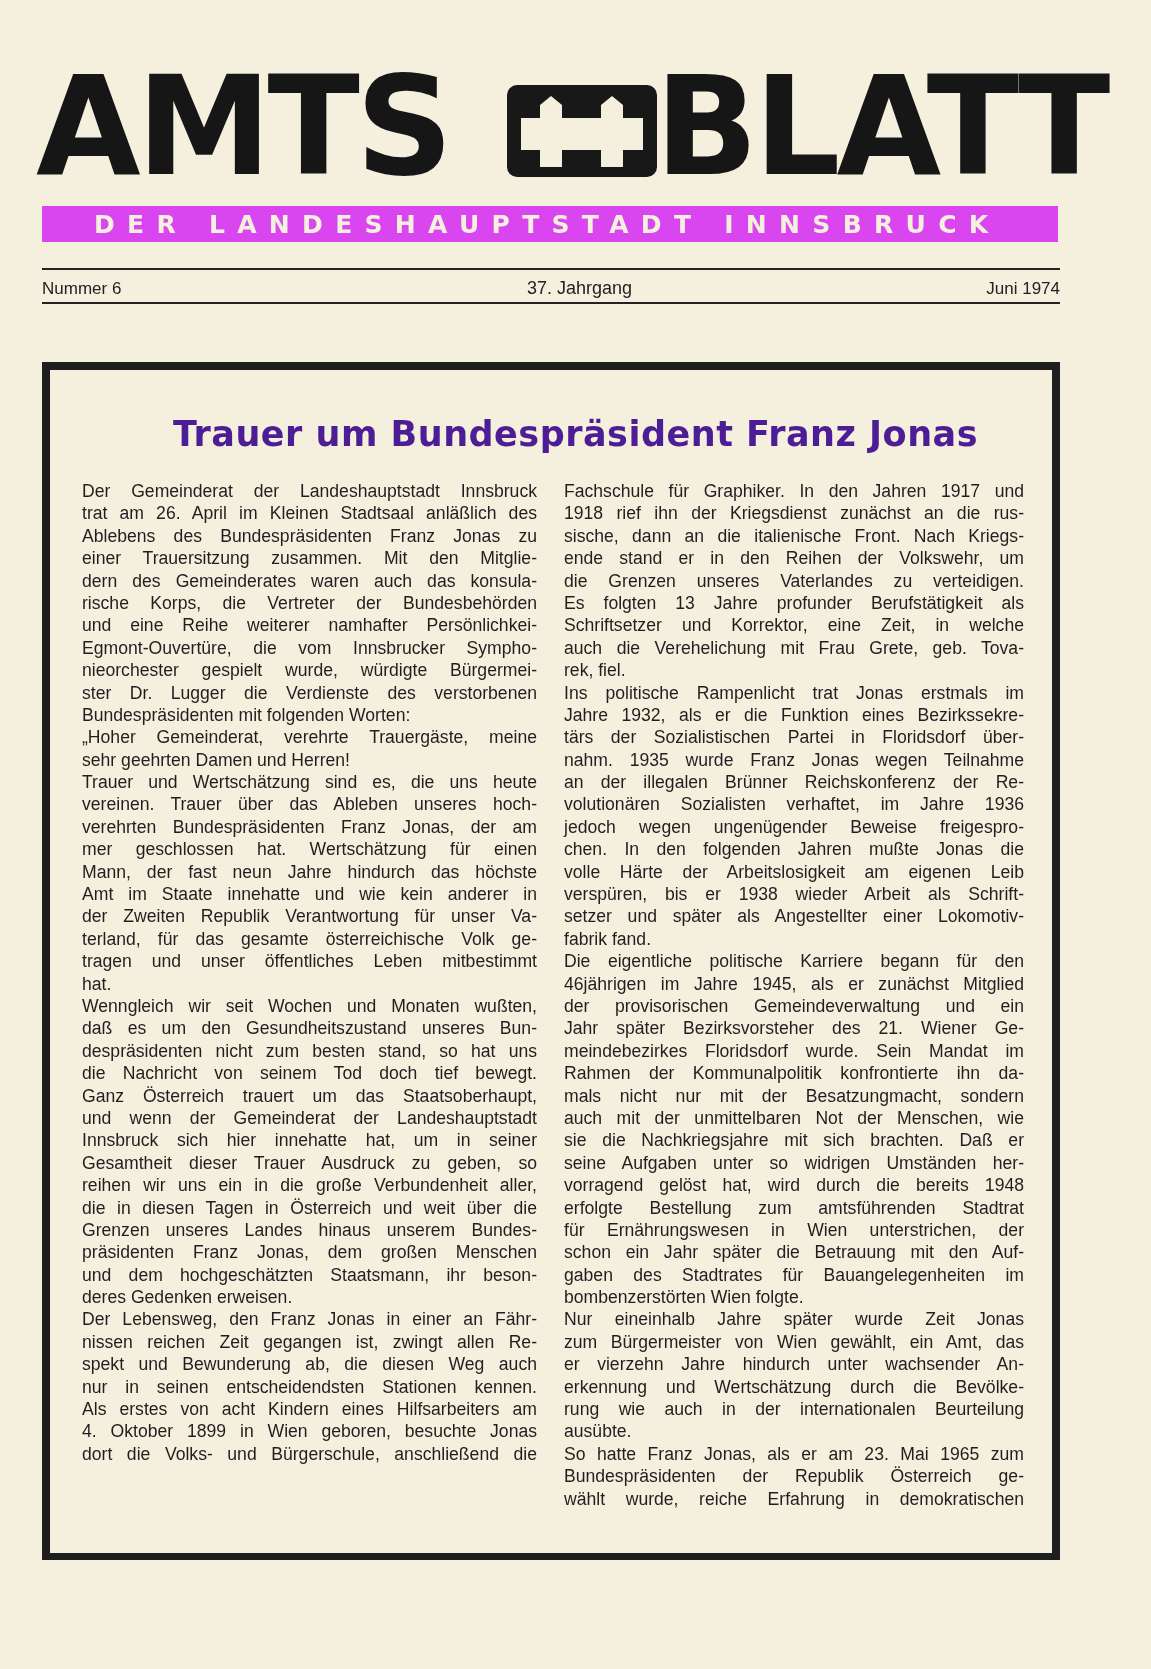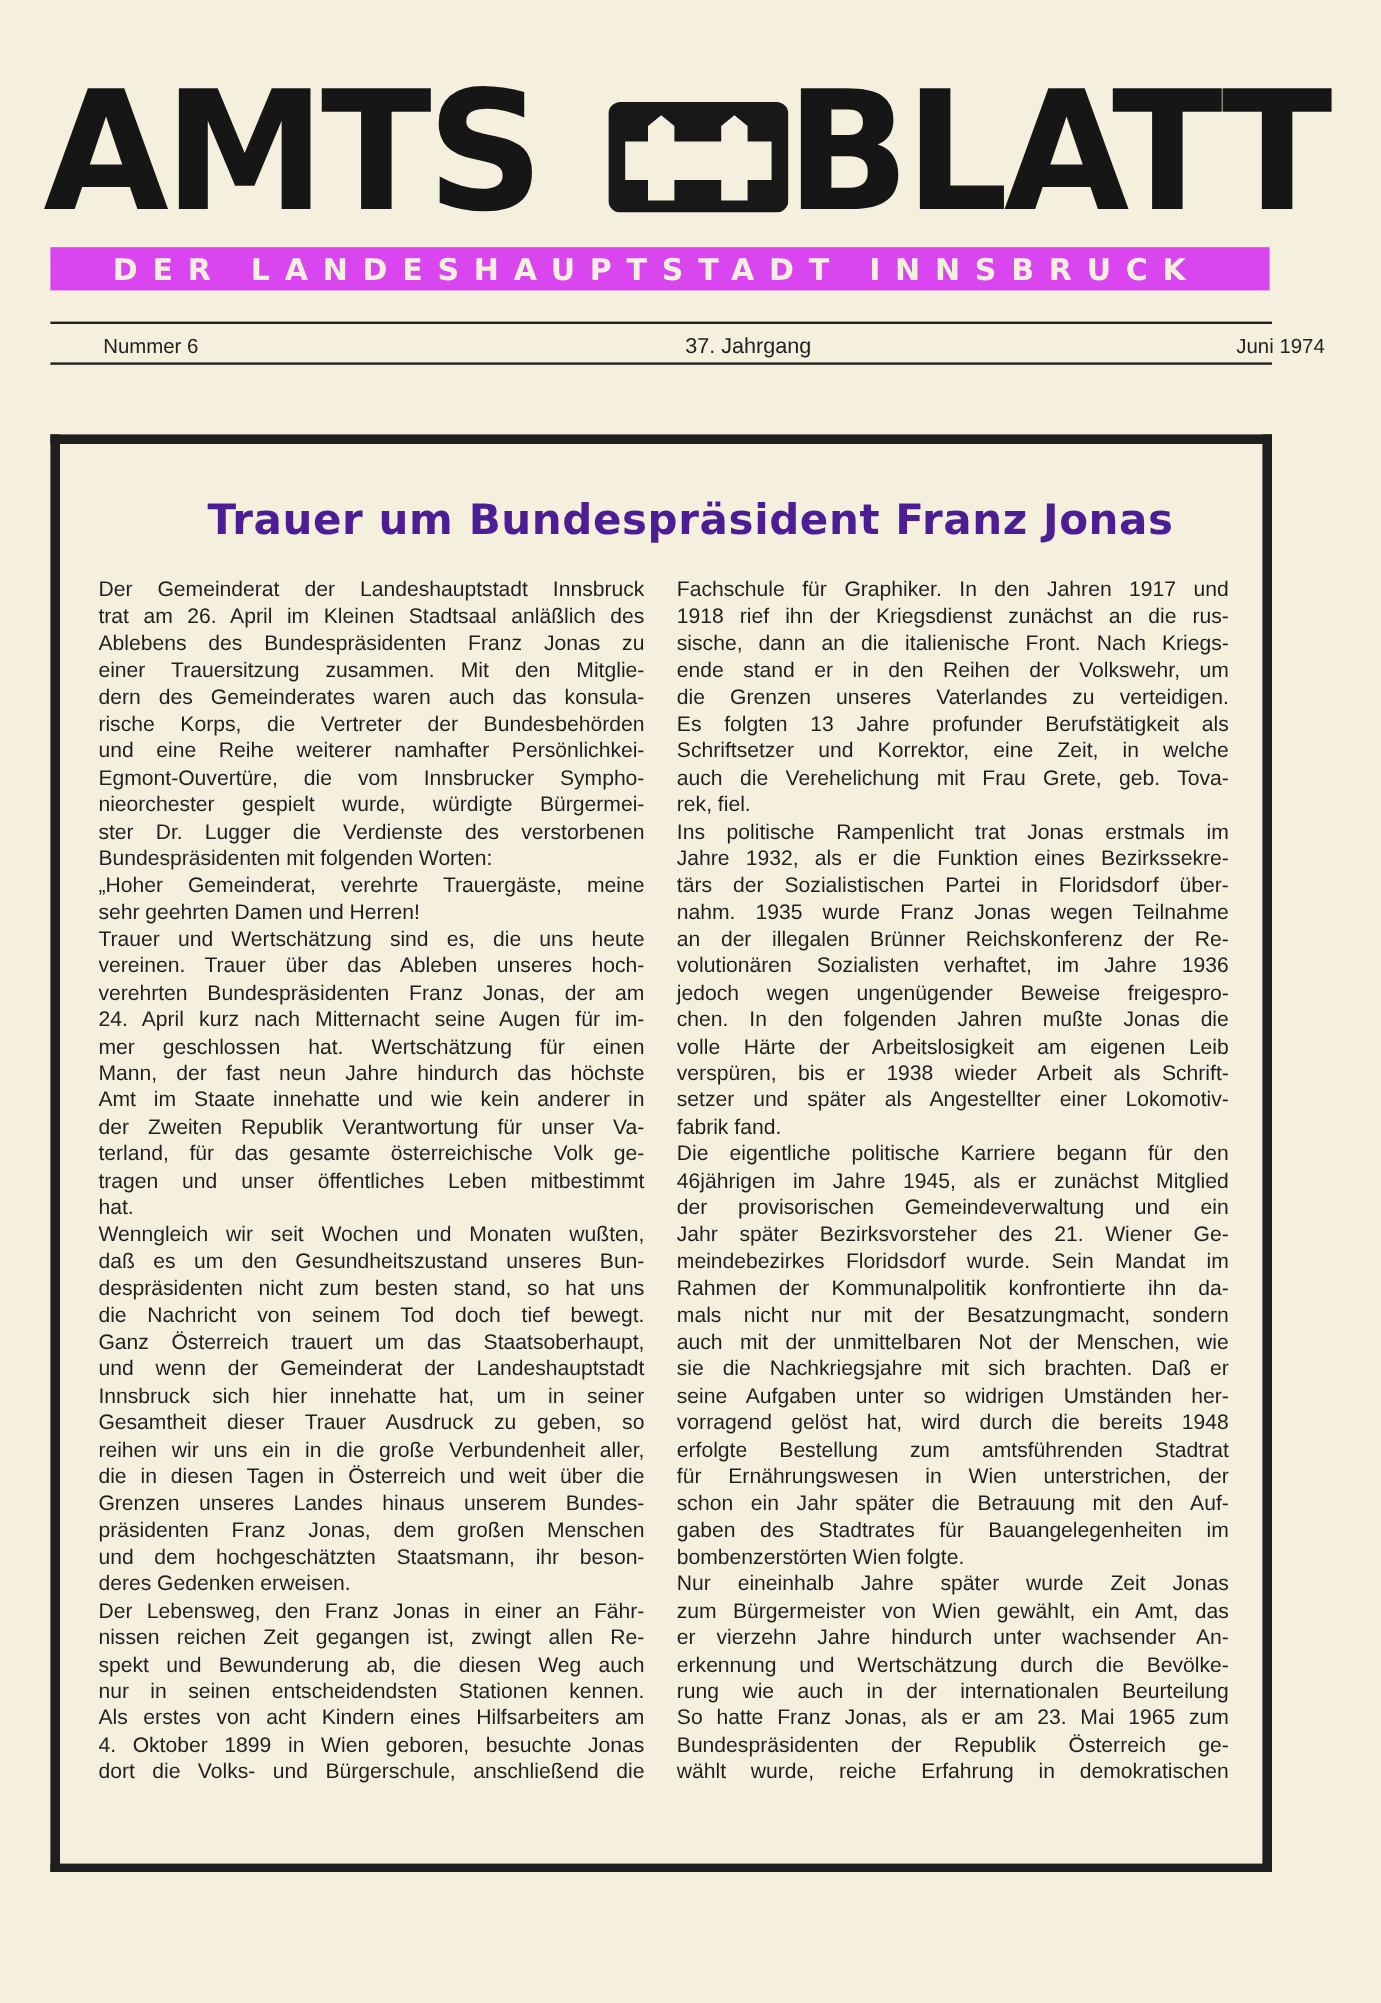--- a/index.html
+++ b/index.html
@@ -41,21 +41,21 @@
       font-weight: bold;
       font-size: 25px;
       letter-spacing: 12.3px;
       padding-left: 52px;
       white-space: nowrap;
     }
     .rule { position: absolute; background: #222; }
     .issue-row {
       position: absolute; left: 42px; top: 279px; width: 1018px; height: 24px;
       font-family: "Liberation Sans", sans-serif;
-      font-size: 17px; color: #222; margin-left: 44px;
+      font-size: 17px; color: #222;
     }
     .issue-num { position: absolute; left: 0; top: 0; }
     .issue-vol { position: absolute; left: 485px; top: -1px; font-size: 18px; }
     .issue-date { position: absolute; right: 0; top: 0; }
 
     .frame-top { position: absolute; left: 42px; top: 362px; width: 1018px; height: 8px; background: #1e1e1e; }
     .frame-bottom { position: absolute; left: 42px; top: 1553px; width: 1018px; height: 7px; background: #1e1e1e; }
     .frame-left { position: absolute; left: 42px; top: 362px; width: 8px; height: 1198px; background: #1e1e1e; }
     .frame-right { position: absolute; left: 1052px; top: 362px; width: 8px; height: 1198px; background: #1e1e1e; }
 
@@ -125,21 +125,20 @@
     <div class="line">und eine Reihe weiterer namhafter Persönlichkei-</div>
     <div class="line">Egmont-Ouvertüre, die vom Innsbrucker Sympho-</div>
     <div class="line">nieorchester gespielt wurde, würdigte Bürgermei-</div>
     <div class="line">ster Dr. Lugger die Verdienste des verstorbenen</div>
     <div class="line last">Bundespräsidenten mit folgenden Worten:</div>
     <div class="line">„Hoher Gemeinderat, verehrte Trauergäste, meine</div>
     <div class="line last">sehr geehrten Damen und Herren!</div>
     <div class="line">Trauer und Wertschätzung sind es, die uns heute</div>
     <div class="line">vereinen. Trauer über das Ableben unseres hoch-</div>
     <div class="line">verehrten Bundespräsidenten Franz Jonas, der am</div>
-    <div class="line">24. April kurz nach Mitternacht seine Augen für im-</div>
     <div class="line">mer geschlossen hat. Wertschätzung für einen</div>
     <div class="line">Mann, der fast neun Jahre hindurch das höchste</div>
     <div class="line">Amt im Staate innehatte und wie kein anderer in</div>
     <div class="line">der Zweiten Republik Verantwortung für unser Va-</div>
     <div class="line">terland, für das gesamte österreichische Volk ge-</div>
     <div class="line">tragen und unser öffentliches Leben mitbestimmt</div>
     <div class="line last">hat.</div>
     <div class="line">Wenngleich wir seit Wochen und Monaten wußten,</div>
     <div class="line">daß es um den Gesundheitszustand unseres Bun-</div>
     <div class="line">despräsidenten nicht zum besten stand, so hat uns</div>
@@ -198,16 +197,17 @@
     <div class="line">erfolgte Bestellung zum amtsführenden Stadtrat</div>
     <div class="line">für Ernährungswesen in Wien unterstrichen, der</div>
     <div class="line">schon ein Jahr später die Betrauung mit den Auf-</div>
     <div class="line">gaben des Stadtrates für Bauangelegenheiten im</div>
     <div class="line last">bombenzerstörten Wien folgte.</div>
     <div class="line">Nur eineinhalb Jahre später wurde Zeit Jonas</div>
     <div class="line">zum Bürgermeister von Wien gewählt, ein Amt, das</div>
     <div class="line">er vierzehn Jahre hindurch unter wachsender An-</div>
     <div class="line">erkennung und Wertschätzung durch die Bevölke-</div>
     <div class="line">rung wie auch in der internationalen Beurteilung</div>
+    <div class="line last">ausübte.</div>
     <div class="line">So hatte Franz Jonas, als er am 23. Mai 1965 zum</div>
     <div class="line">Bundespräsidenten der Republik Österreich ge-</div>
     <div class="line">wählt wurde, reiche Erfahrung in demokratischen</div>
   </div>
 
 </body></html>

